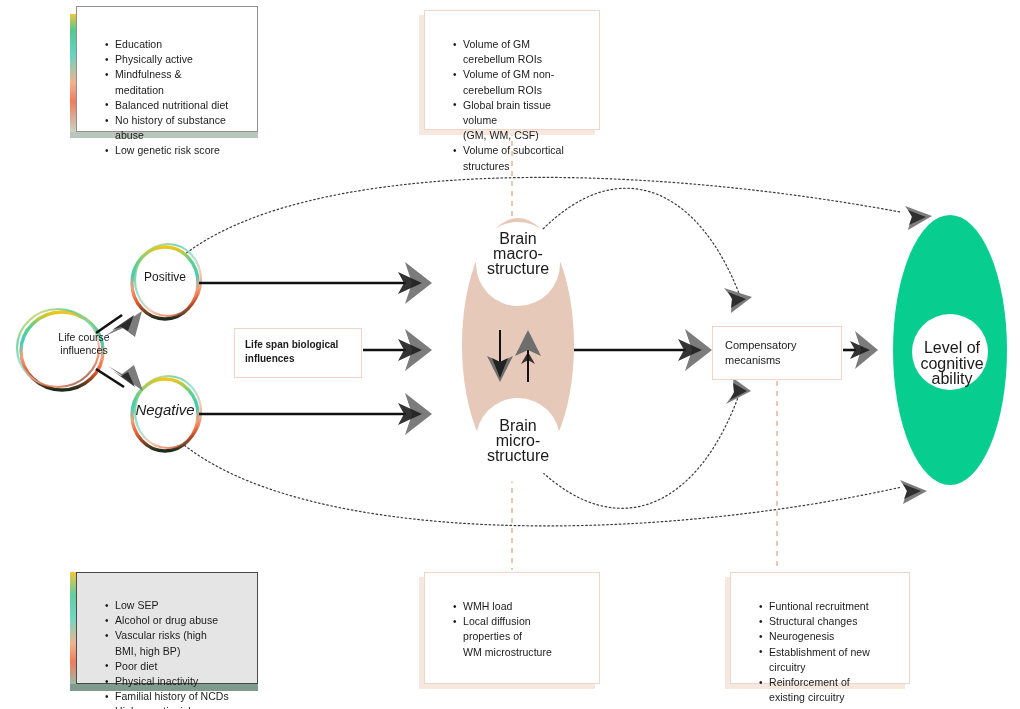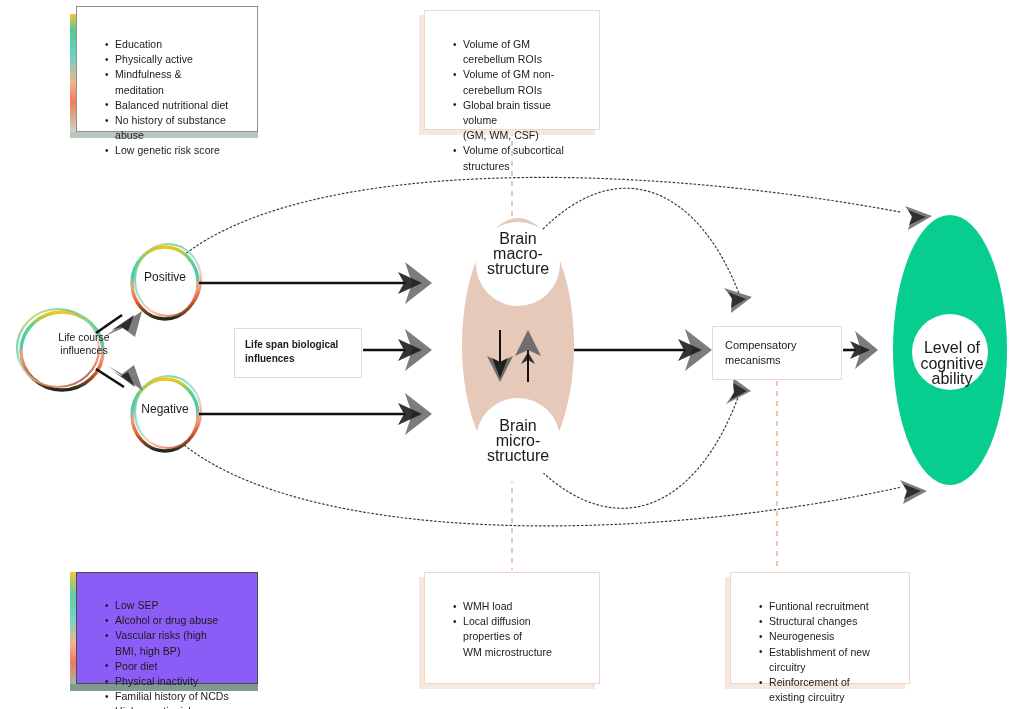--- a/index.html
+++ b/index.html
@@ -22,21 +22,21 @@
   #box-tl-cap{position:absolute;left:76px;top:6px;width:182px;height:8px;
               background:#ffd24a;}
   #box-tl-edge{position:absolute;left:70px;top:14px;width:7px;height:118px;
     background:linear-gradient(180deg,#f3c63c 0%,#53c98e 14%,#63d4c2 34%,
       #f0b48e 58%,#ef7d5c 74%,#c9d4c4 100%);}
   #box-tl-shadow{position:absolute;left:70px;top:132px;width:188px;height:6px;
                  background:#b9c6bb;}
 
   
   #box-bl{left:76px;top:572px;width:182px;height:112px;
-          border:1px solid #4a4a4a;background:#8b5cf6;}
+          border:1px solid #4a4a4a;background:#e5e5e5;}
   #box-bl-edge{position:absolute;left:70px;top:572px;width:7px;height:112px;
     background:linear-gradient(180deg,#f3c63c 0%,#63cf9f 20%,#74d6c4 42%,
       #f0b48e 64%,#ef7d5c 80%,#9fb9a6 100%);}
   #box-bl-shadow{position:absolute;left:70px;top:684px;width:188px;height:7px;
                  background:#7f9b90;}
 
   
   .peach{border:1px solid #efd6c9;background:#fff;}
   .peach-shadow{position:absolute;background:#f6e7df;}
 
@@ -53,21 +53,21 @@
   #box-lifespan .txt{font-size:10px;font-weight:bold;line-height:13.5px;}
   #box-comp{left:712px;top:326px;width:130px;height:54px;}
   #box-comp .inner{padding:11px 12px;}
   #box-comp .txt{font-size:11px;line-height:15px;}
 
   
   .nodelabel{position:absolute;text-align:center;pointer-events:none;
              font-size:16px;line-height:13.5px;}
   #lbl-life{left:16px;top:331px;width:82px;font-size:10.5px;line-height:13px;margin-left:27px;}
   #lbl-pos{left:130px;top:271px;width:70px;font-size:12px;}
-  #lbl-neg{left:126px;top:403px;width:78px;font-size:12px;}
+  #lbl-neg{left:126px;top:403px;width:78px;font-size:15px;font-style:italic;}
   #lbl-macro{left:477px;top:231px;width:82px;line-height:15px;}
   #lbl-micro{left:477px;top:418px;width:82px;line-height:15px;}
   #lbl-level{left:915px;top:327px;width:74px;line-height:15.5px;margin-top:13px;}
 </style>
 </head>
 <body>
 
 <div id="stage">
 
   <svg id="canvas" viewBox="0 0 1020 709" xmlns="http://www.w3.org/2000/svg">

